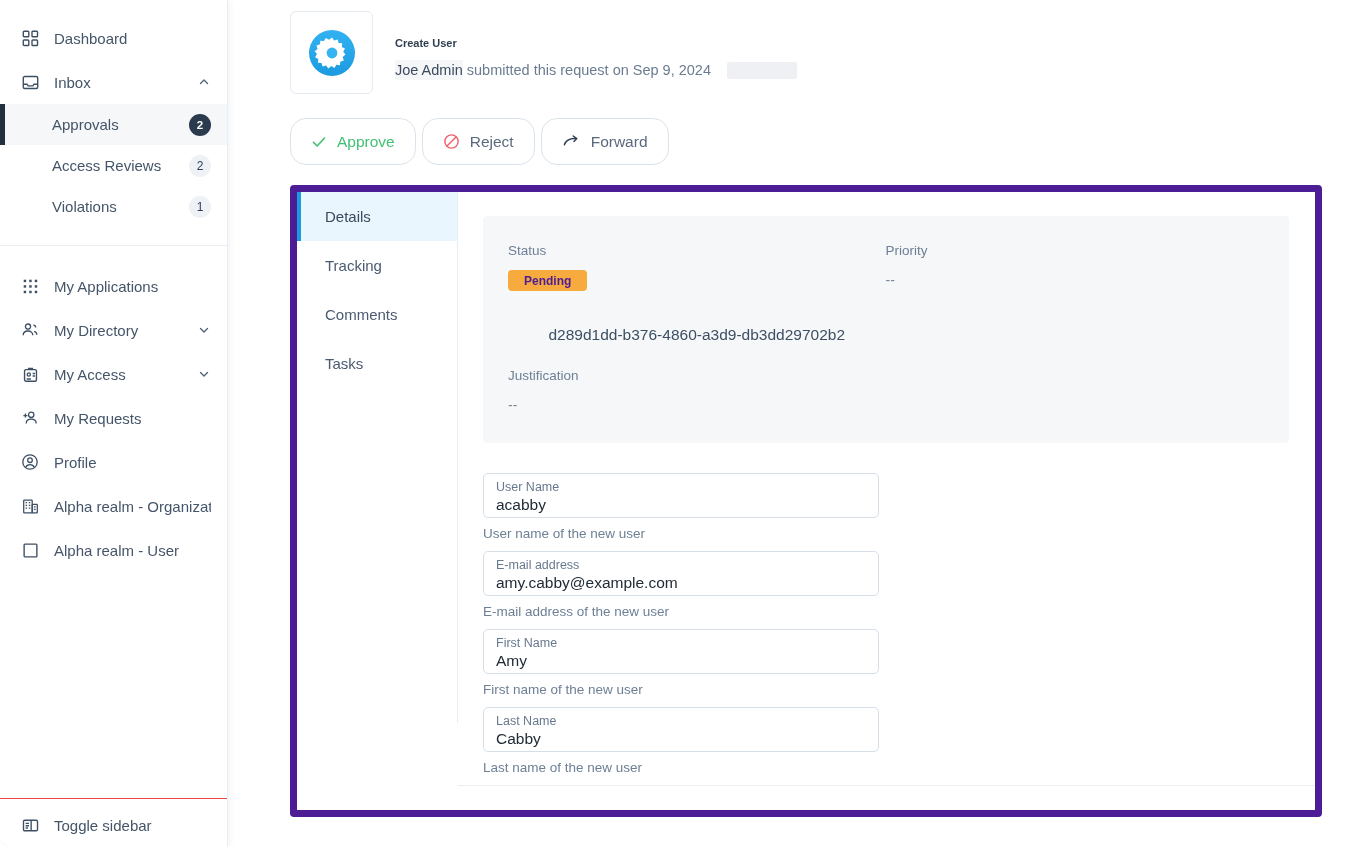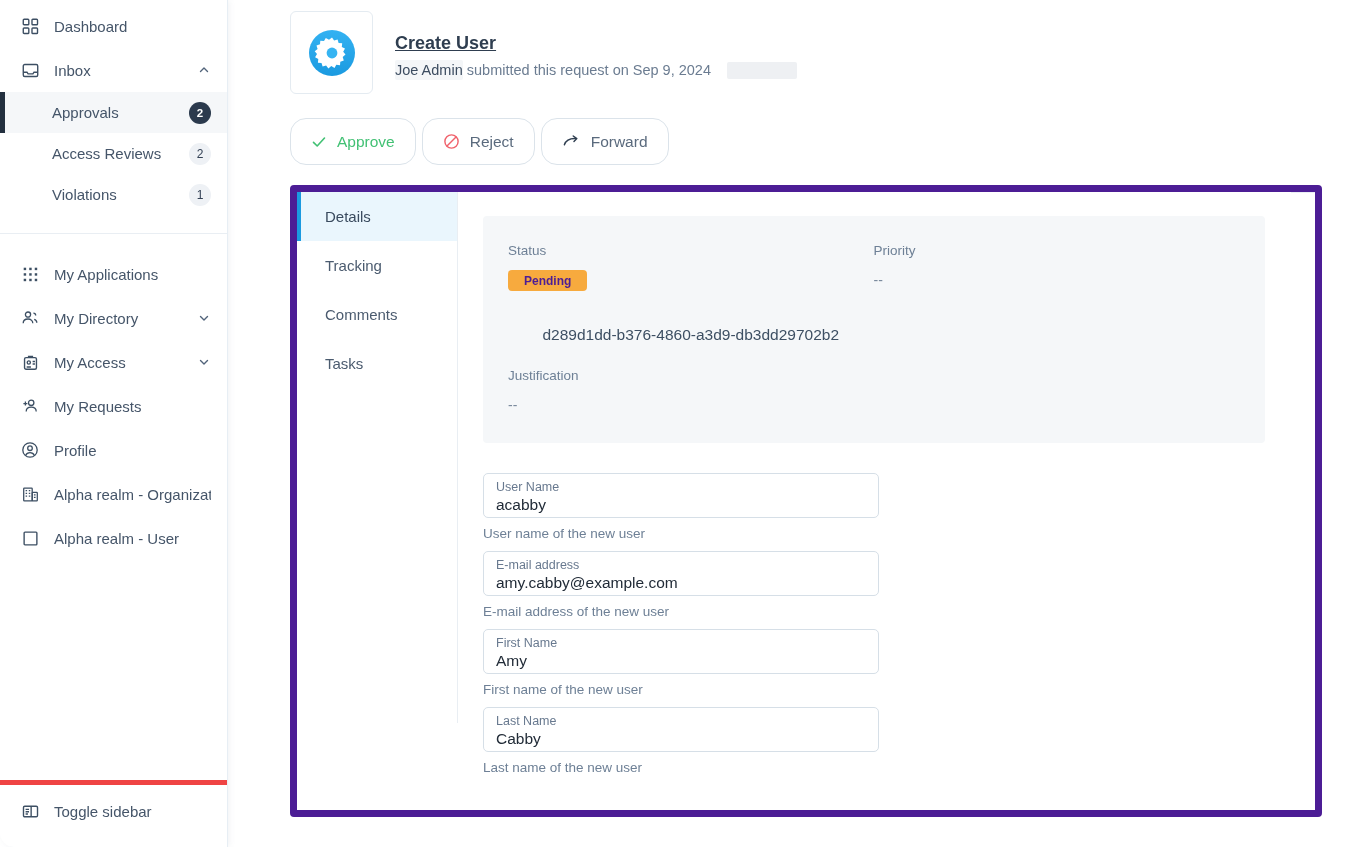--- a/index.html
+++ b/index.html
@@ -17,21 +17,21 @@
   .sidebar {
     position: relative;
     width: 227px; height: 847px;
     background: #ffffff;
     border-bottom-left-radius: 14px;
     box-shadow: 1px 0 0 #e7eef4, 2px 0 6px rgba(100,120,150,0.10);
     display: flex; flex-direction: column;
     flex: none;
     z-index: 5;
   }
-  .nav-scroll { flex: 1 1 auto; padding-top: 4px; overflow: hidden; }
+  .nav-scroll { flex: 1 1 auto; padding-top: 4px; overflow: hidden; margin-top: 12px; }
 
   .nav-item {
     position: relative;
     display: flex; align-items: center;
     height: 44px;
     padding: 0 16px 0 20px;
     cursor: pointer;
     color: #455569;
     font-size: 15px;
   }
@@ -65,22 +65,22 @@
     font-size: 11.5px; font-weight: bold;
   }
   .badge.dark { background: #2b3a4d; color: #ffffff; }
   .badge.light { background: #eef1f5; color: #324054; font-weight: normal; font-size: 12px; }
 
   .nav-gap { height: 18px; }
   .nav-divider { height: 1px; background: #e9eef3; margin: 0; }
 
   .sidebar-footer {
     flex: none;
-    border-top: 5px solid #ef4444;
-    padding: 4px 0 14px 0;
+    border-top: 1px solid #ef4444;
+    padding: 4px 0 0 0;
   }
 
   
   .main {
     flex: 1 1 auto;
     height: 847px;
     padding: 0 26px 0 63px;
     overflow: hidden;
     position: relative;
   }
@@ -88,21 +88,21 @@
   .req-header { display: flex; align-items: flex-start; padding-top: 11px; }
   .app-tile {
     width: 83px; height: 83px; flex: none;
     background: #ffffff;
     border: 1px solid #e4ebf1;
     border-radius: 6px;
     display: flex; align-items: center; justify-content: center;
   }
   .gear-wrap { width: 54px; height: 54px; }
   .req-title-block { padding-left: 22px; padding-top: 22px; }
-  .req-title { font-size: 18px; font-weight: bold; color: #2f3e50; line-height: 20px; text-decoration: underline; }
+  .req-title { font-size: 11px; font-weight: bold; color: #2f3e50; line-height: 20px; }
   .req-sub { font-size: 14.5px; color: #6b7c91; line-height: 20px; margin-top: 7px; display: flex; align-items: center; }
   .req-sub .who { color: #3c4c60; background: #f4f6f8; border-radius: 2px; }
   .skeleton { display: inline-block; width: 70px; height: 17px; background: #eef0f3; border-radius: 2px; margin-left: 16px; }
 
   
   .actions { display: flex; gap: 6px; margin-top: 24px; }
   .act-btn {
     display: inline-flex; align-items: center; gap: 10px;
     height: 47px; padding: 0 20px;
     background: #ffffff;
@@ -141,21 +141,21 @@
     height: 49px;
     padding-left: 28px;
     font-size: 15px; color: #4b5b6f;
     cursor: pointer;
   }
   .tab.active { background: #eaf6fd; color: #3a4b5f; }
   .tab.active::before {
     content: ""; position: absolute; left: 0; top: 0; bottom: 0; width: 4px; background: #1b9ae0;
   }
 
-  .cardbody { flex: 1 1 auto; display: flex; }
+  .cardbody { flex: 1 1 auto; display: flex; flex-direction: column; }
   .bodytop { flex: 1 1 auto; padding: 24px 26px 0 25px; }
 
   .status-panel {
     background: #f5f7f9;
     border-radius: 4px;
     padding: 26px 26px 30px 25px;
     display: flex;
   }
   .sp-col { flex: 1 1 50%; }
   .sp-label { font-size: 13.5px; color: #6e8096; line-height: 18px; }

